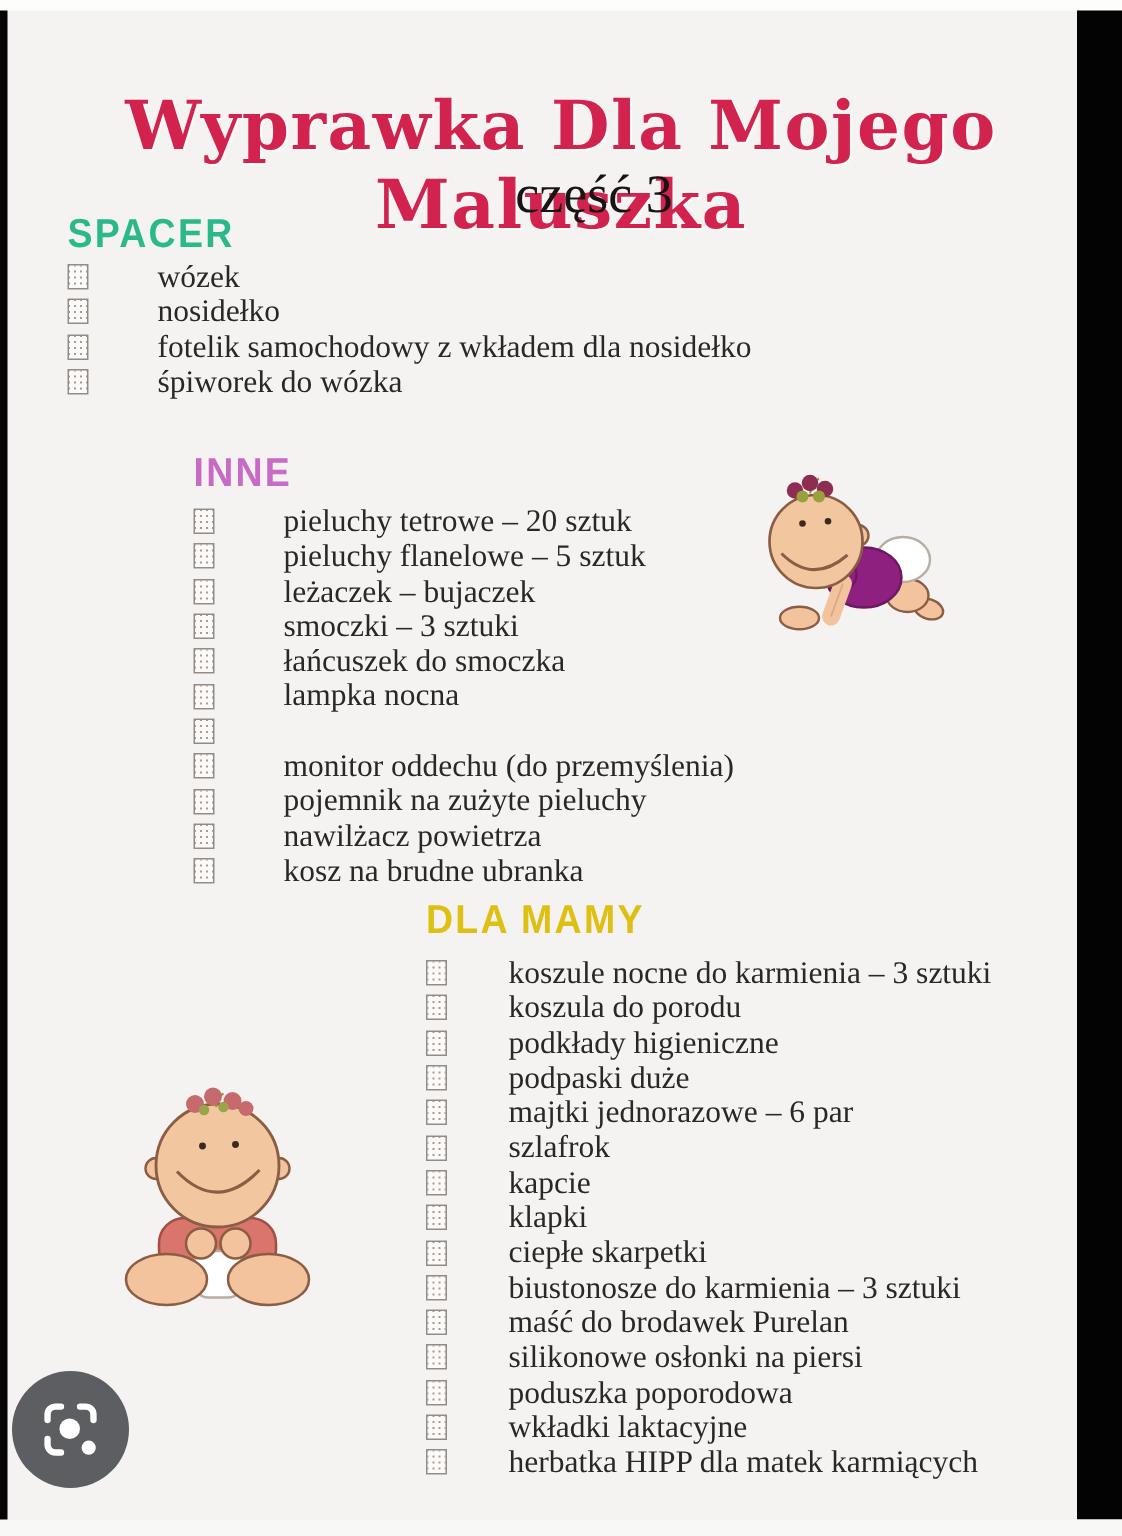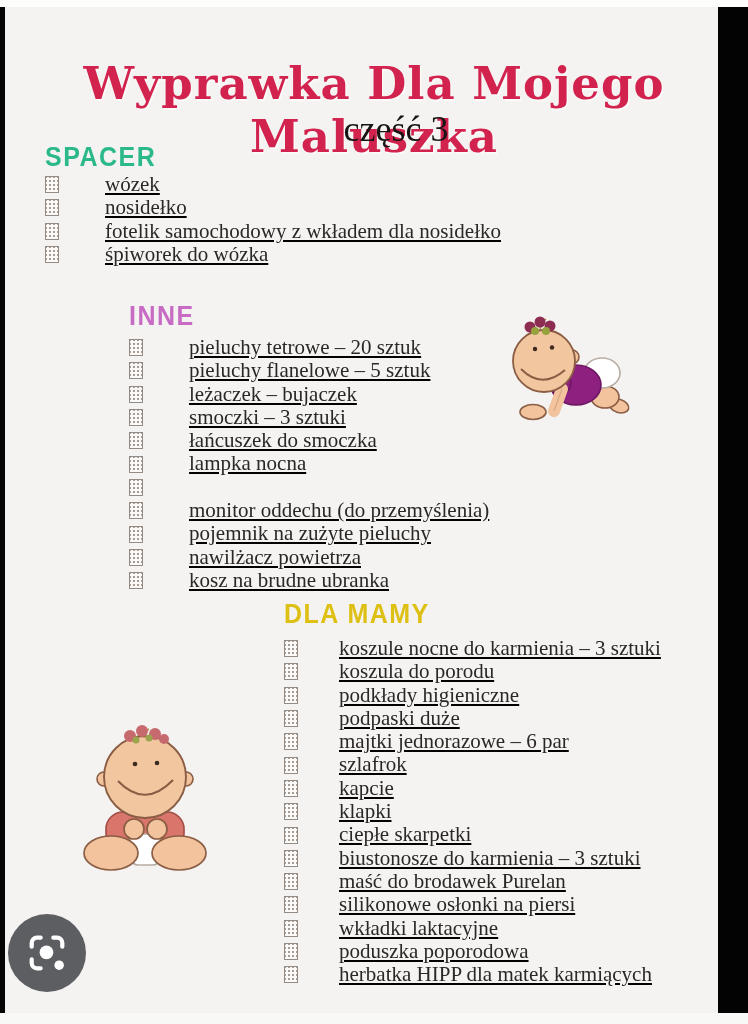--- a/index.html
+++ b/index.html
@@ -37,21 +37,21 @@
   }
   .section-header {
     position: absolute;
     font-family: "Liberation Sans", sans-serif;
     font-weight: 800;
     font-size: 25px;
     letter-spacing: 1.5px;
     transform: scaleY(1.08);
     transform-origin: left top;
   }
-  .checklist { position: absolute; text-decoration: underline; }
+  .checklist { position: absolute; }
   .row { display: flex; align-items: center; height: 23.3px; }
   .cb {
     flex: 0 0 auto;
     width: 14px; height: 17px;
     border: 1px solid #938b84;
     background-color: #fbfaf9;
     background-image: radial-gradient(#a59c94 0.9px, transparent 1px);
     background-size: 4px 4px;
     background-position: 2px 2px;
     margin-right: 46px;
@@ -199,25 +199,25 @@
       <div class="row">
         <span class="cb"></span>
         <span class="item-text">maść do brodawek Purelan</span>
       </div>
       <div class="row">
         <span class="cb"></span>
         <span class="item-text">silikonowe osłonki na piersi</span>
       </div>
       <div class="row">
         <span class="cb"></span>
+        <span class="item-text">poduszka poporodowa</span>
+      </div>
+      <div class="row">
+        <span class="cb"></span>
         <span class="item-text">wkładki laktacyjne</span>
-      </div>
-      <div class="row">
-        <span class="cb"></span>
-        <span class="item-text">poduszka poporodowa</span>
       </div>
       <div class="row">
         <span class="cb"></span>
         <span class="item-text">herbatka HIPP dla matek karmiących</span>
       </div>
     </div>
 
   <svg class="illustration" style="left:502px; top:313px;" width="132" height="114" viewBox="0 0 132 114">
     <g stroke="#8a5d44" stroke-width="1.6">
       <ellipse cx="117" cy="93" rx="10" ry="6.5" fill="#f2c39c" transform="rotate(18 117 93)"></ellipse>

